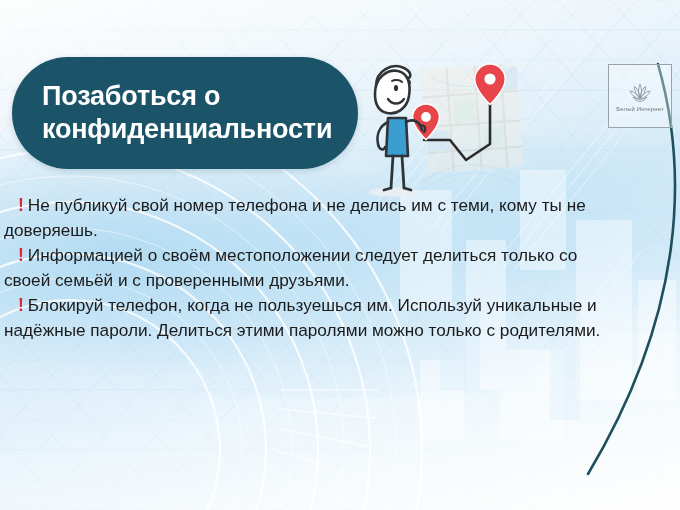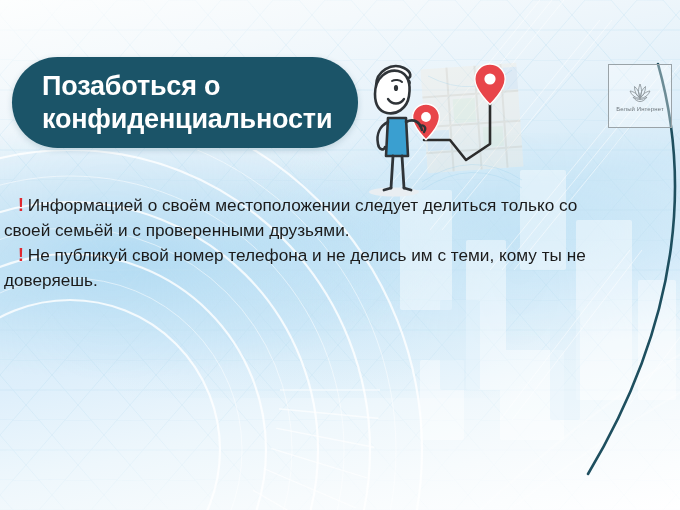--- a/index.html
+++ b/index.html
@@ -97,21 +97,21 @@
     width: 140px;
     height: 420px;
   }
 
   
   .title-badge {
     position: absolute;
     left: 12px;
     top: 57px;
     width: 346px;
-    height: 91px;
+    height: 112px;
     background: #1b5468;
     border-radius: 56px;
     box-shadow: 0 2px 6px rgba(20,70,90,0.18);
     display: flex;
     align-items: center;
     box-sizing: border-box;
     padding: 0 26px 0 30px;
   }
   .title-text {
     color: #ffffff;
@@ -379,20 +379,23 @@
           <path d="M23 10 C21.5 14, 18 17, 13 17.5 C15.5 13.5, 19 10.5, 23 10 Z"></path>
           <path d="M6 16 C8 19, 10.5 20.5, 13 20.5 C15.5 20.5, 18 19, 20 16 C17 18, 15 18.5, 13 18.5 C11 18.5, 9 18, 6 16 Z"></path>
         </g>
       </svg>
       <div class="logo-caption">Белый Интернет</div>
     </div>
   </div>
 
   <div class="body-text">
     <p class="bullet-line">
+      <span class="bang">!</span><span>Не публикуй свой номер телефона и не делись им с теми, кому ты не доверяешь.</span>
+    </p>
+    <p class="bullet-line">
       <span class="bang">!</span><span>Информацией о своём местоположении следует делиться только со своей семьёй и с проверенными друзьями.</span>
     </p>
     <p class="bullet-line">
-      <span class="bang">!</span><span>Не публикуй свой номер телефона и не делись им с теми, кому ты не доверяешь.</span>
+      <span class="bang">!</span><span>Блокируй телефон, когда не пользуешься им. Используй уникальные и надёжные пароли. Делиться этими паролями можно только с родителями.</span>
     </p>
   </div>
 
 </div>
 
 </body></html>

